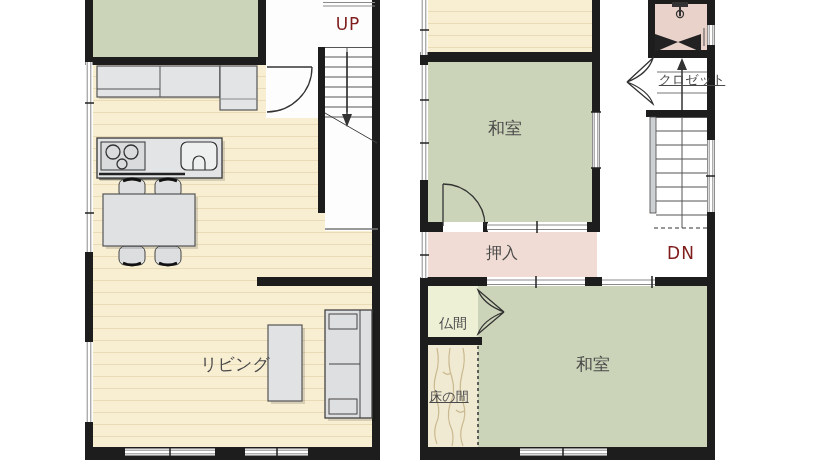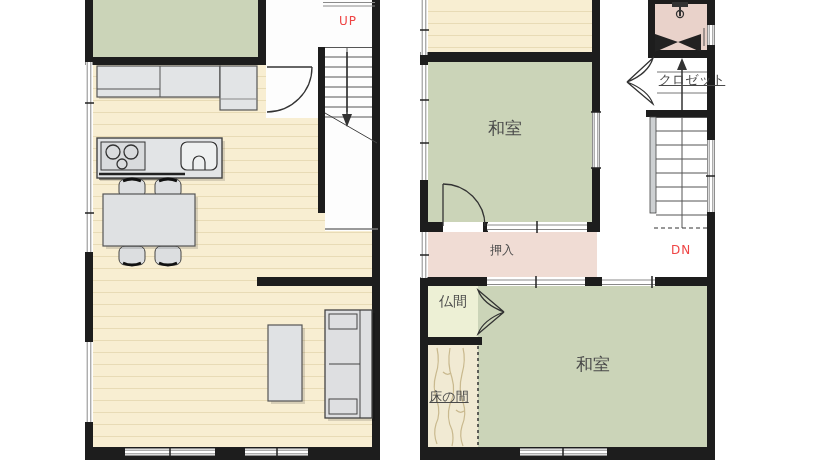--- a/index.html
+++ b/index.html
@@ -12,25 +12,25 @@
   .wood{background:repeating-linear-gradient(180deg,#f8eed2 0 11px,#e8dbb6 11px 12px);}
   .tatami{background:#cbd4b8;}
   .pink{background:#f0dcd4;}
   .toiletpink{background:#e9d2ca;}
   .butsuma{background:#edf0d5;}
   .tokonoma{background:#f1ead3;}
   .hall{background:#fdfdfd;}
   .closetbg{background:#ffffff;}
   .overlay{position:absolute;left:0;top:0;pointer-events:none;}
   .label{position:absolute;color:#4a4a4a;text-align:center;white-space:nowrap;
-         font-size:12px;line-height:1.1;}
+         font-size:16px;line-height:1.1;}
   .label.small{font-size:14px;}
   .label.tiny{font-size:13px;text-decoration:underline;}
   .label.big{font-size:17px;}
-  .label.grey{color:#ef4444;font-size:12px;letter-spacing:1px;}
+  .label.grey{color:#7f1d1d;font-size:17px;letter-spacing:1px;}
 </style>
 </head>
 <body>
 
 <div class="plan" id="plan1">
 
   <div class="room wood" style="left:8px;top:65px;width:279px;height:382px;"></div>
   <div class="room tatami" style="left:8px;top:0;width:165px;height:57px;"></div>
   <div class="room hall" style="left:181px;top:0;width:106px;height:118px;"></div>
   <div class="room hall" style="left:240px;top:118px;width:47px;height:113px;"></div>
@@ -155,20 +155,21 @@
       <line x1="192" y1="447" x2="192" y2="457" stroke="#222" stroke-width="1.5"></line>
     </g>
 
     <g>
       <line x1="238" y1="2.5" x2="290" y2="2.5" stroke="#8a8a8a"></line>
       <line x1="238" y1="6" x2="290" y2="6" stroke="#8a8a8a"></line>
     </g>
   </svg>
 
   <div class="label grey" style="left:245px;top:15px;width:36px;">UP</div>
+  <div class="label big" style="left:105px;top:355px;width:90px;">リビング</div>
 </div>
 
 <div class="plan" id="plan2">
 
   <div class="room wood" style="left:8px;top:0;width:164px;height:52px;"></div>
   <div class="room tatami" style="left:8px;top:62px;width:164px;height:160px;"></div>
   <div class="room pink" style="left:8px;top:232px;width:169px;height:45px;"></div>
   <div class="room butsuma" style="left:8px;top:286px;width:50px;height:51px;"></div>
   <div class="room tokonoma" style="left:8px;top:345px;width:50px;height:102px;"></div>
   <div class="room tatami" style="left:58px;top:286px;width:229px;height:161px;"></div>
@@ -316,16 +317,16 @@
       <line x1="100" y1="450.2" x2="187" y2="450.2" stroke="#8a8a8a"></line>
       <line x1="100" y1="453.8" x2="187" y2="453.8" stroke="#8a8a8a"></line>
       <line x1="143" y1="447" x2="143" y2="457" stroke="#222" stroke-width="1.5"></line>
     </g>
   </svg>
 
   <div class="label big" style="left:45px;top:119px;width:80px;">和室</div>
   <div class="label tiny" style="left:231px;top:73px;width:82px;">クロゼット</div>
   <div class="label" style="left:42px;top:244px;width:80px;">押入</div>
   <div class="label grey" style="left:239px;top:244px;width:44px;">DN</div>
-  <div class="label small" style="left:3px;top:294px;width:60px;">仏間</div>
+  <div class="label small" style="left:3px;top:316px;width:60px;">仏間</div>
   <div class="label tiny" style="left:-2px;top:390px;width:62px;">床の間</div>
   <div class="label big" style="left:133px;top:355px;width:80px;">和室</div>
 </div>
 
 </body></html>

